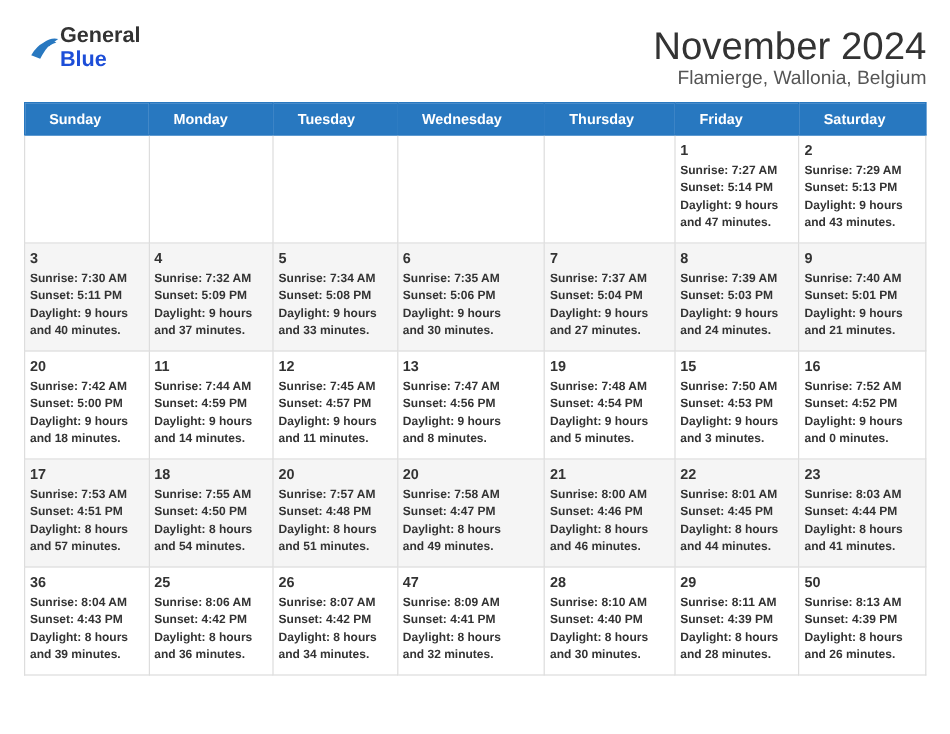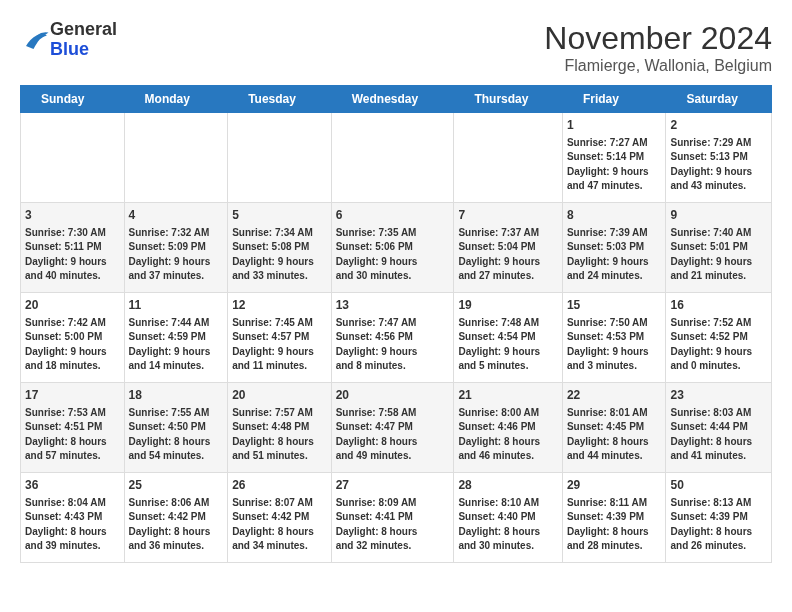--- a/index.html
+++ b/index.html
@@ -237,21 +237,21 @@
         </td>
         <td>
           <span class="day-number">25</span>
           <div class="day-info">Sunrise: 8:06 AM<br>Sunset: 4:42 PM<br>Daylight: 8 hours<br>and 36 minutes.</div>
         </td>
         <td>
           <span class="day-number">26</span>
           <div class="day-info">Sunrise: 8:07 AM<br>Sunset: 4:42 PM<br>Daylight: 8 hours<br>and 34 minutes.</div>
         </td>
         <td>
-          <span class="day-number">27</span>
+          <span class="day-number">47</span>
           <div class="day-info">Sunrise: 8:09 AM<br>Sunset: 4:41 PM<br>Daylight: 8 hours<br>and 32 minutes.</div>
         </td>
         <td>
           <span class="day-number">28</span>
           <div class="day-info">Sunrise: 8:10 AM<br>Sunset: 4:40 PM<br>Daylight: 8 hours<br>and 30 minutes.</div>
         </td>
         <td>
           <span class="day-number">29</span>
           <div class="day-info">Sunrise: 8:11 AM<br>Sunset: 4:39 PM<br>Daylight: 8 hours<br>and 28 minutes.</div>
         </td>

